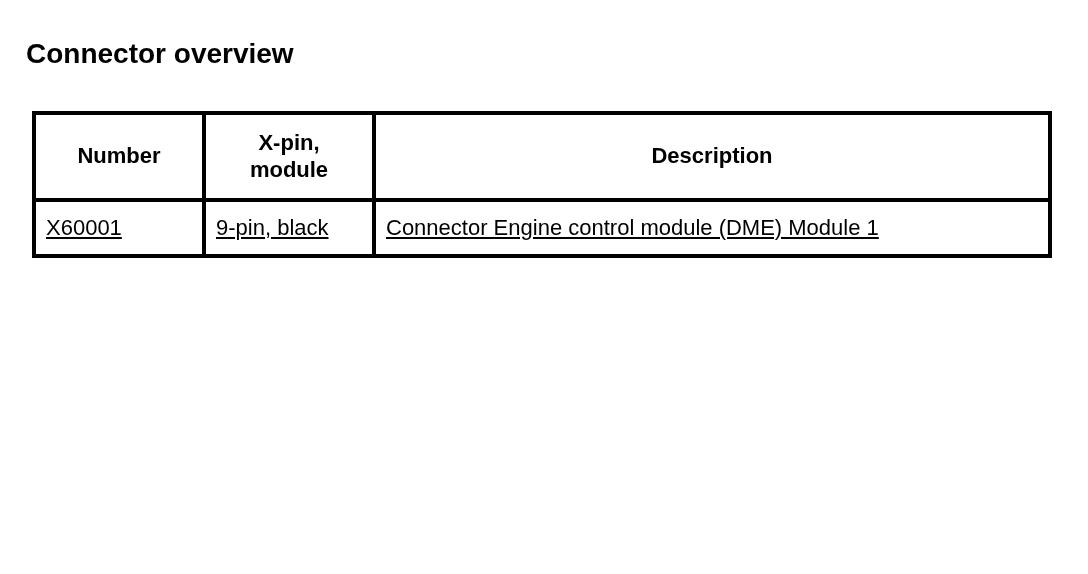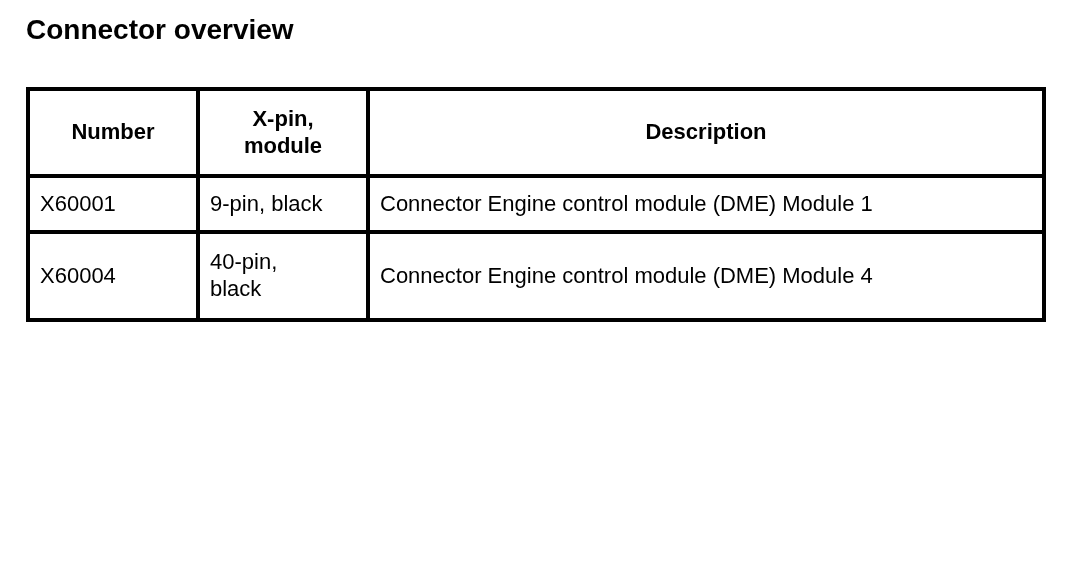--- a/index.html
+++ b/index.html
@@ -12,26 +12,28 @@
     overflow: hidden;
   }
   .page {
     padding: 14px 0 0 26px;
   }
   .page-title {
     font-size: 28px;
     font-weight: bold;
     letter-spacing: 0px;
     margin-bottom: 0;
+    margin-top: 24px;
   }
   table.connector-table {
     border-collapse: collapse;
     table-layout: fixed;
     width: 1016px;
     margin-top: 41px;
+    margin-left: 6px;
   }
   table.connector-table col.col-number { width: 170px; }
   table.connector-table col.col-pin    { width: 170px; }
   table.connector-table col.col-desc   { width: 676px; }
   table.connector-table th,
   table.connector-table td {
     border: 4px solid #000000;
     font-size: 22px;
     line-height: 1.22;
     vertical-align: middle;
@@ -43,21 +45,21 @@
     text-align: center;
     white-space: pre-line;
     height: 87px;
   }
   table.connector-table td {
     text-align: left;
     padding-left: 10px;
     padding-right: 6px;
     white-space: pre-line;
   }
-  tr.row-short { height: 56px; }
+  tr.row-short { height: 56px; text-decoration: underline; }
   tr.row-tall  { height: 88px; }
 </style>
 </head>
 <body>
 
 <div class="page">
 
   <div class="page-title">Connector overview</div>
 
   <table class="connector-table">
@@ -73,22 +75,16 @@
 module</th>
         <th>Description</th>
       </tr>
     </thead>
     <tbody>
       <tr class="row-short">
         <td>X60001</td>
         <td>9-pin, black</td>
         <td>Connector Engine control module (DME) Module 1</td>
       </tr>
-      <tr class="row-tall">
-        <td>X60004</td>
-        <td>40-pin,
-black</td>
-        <td>Connector Engine control module (DME) Module 4</td>
-      </tr>
     </tbody>
   </table>
 
 </div>
 
 </body></html>

